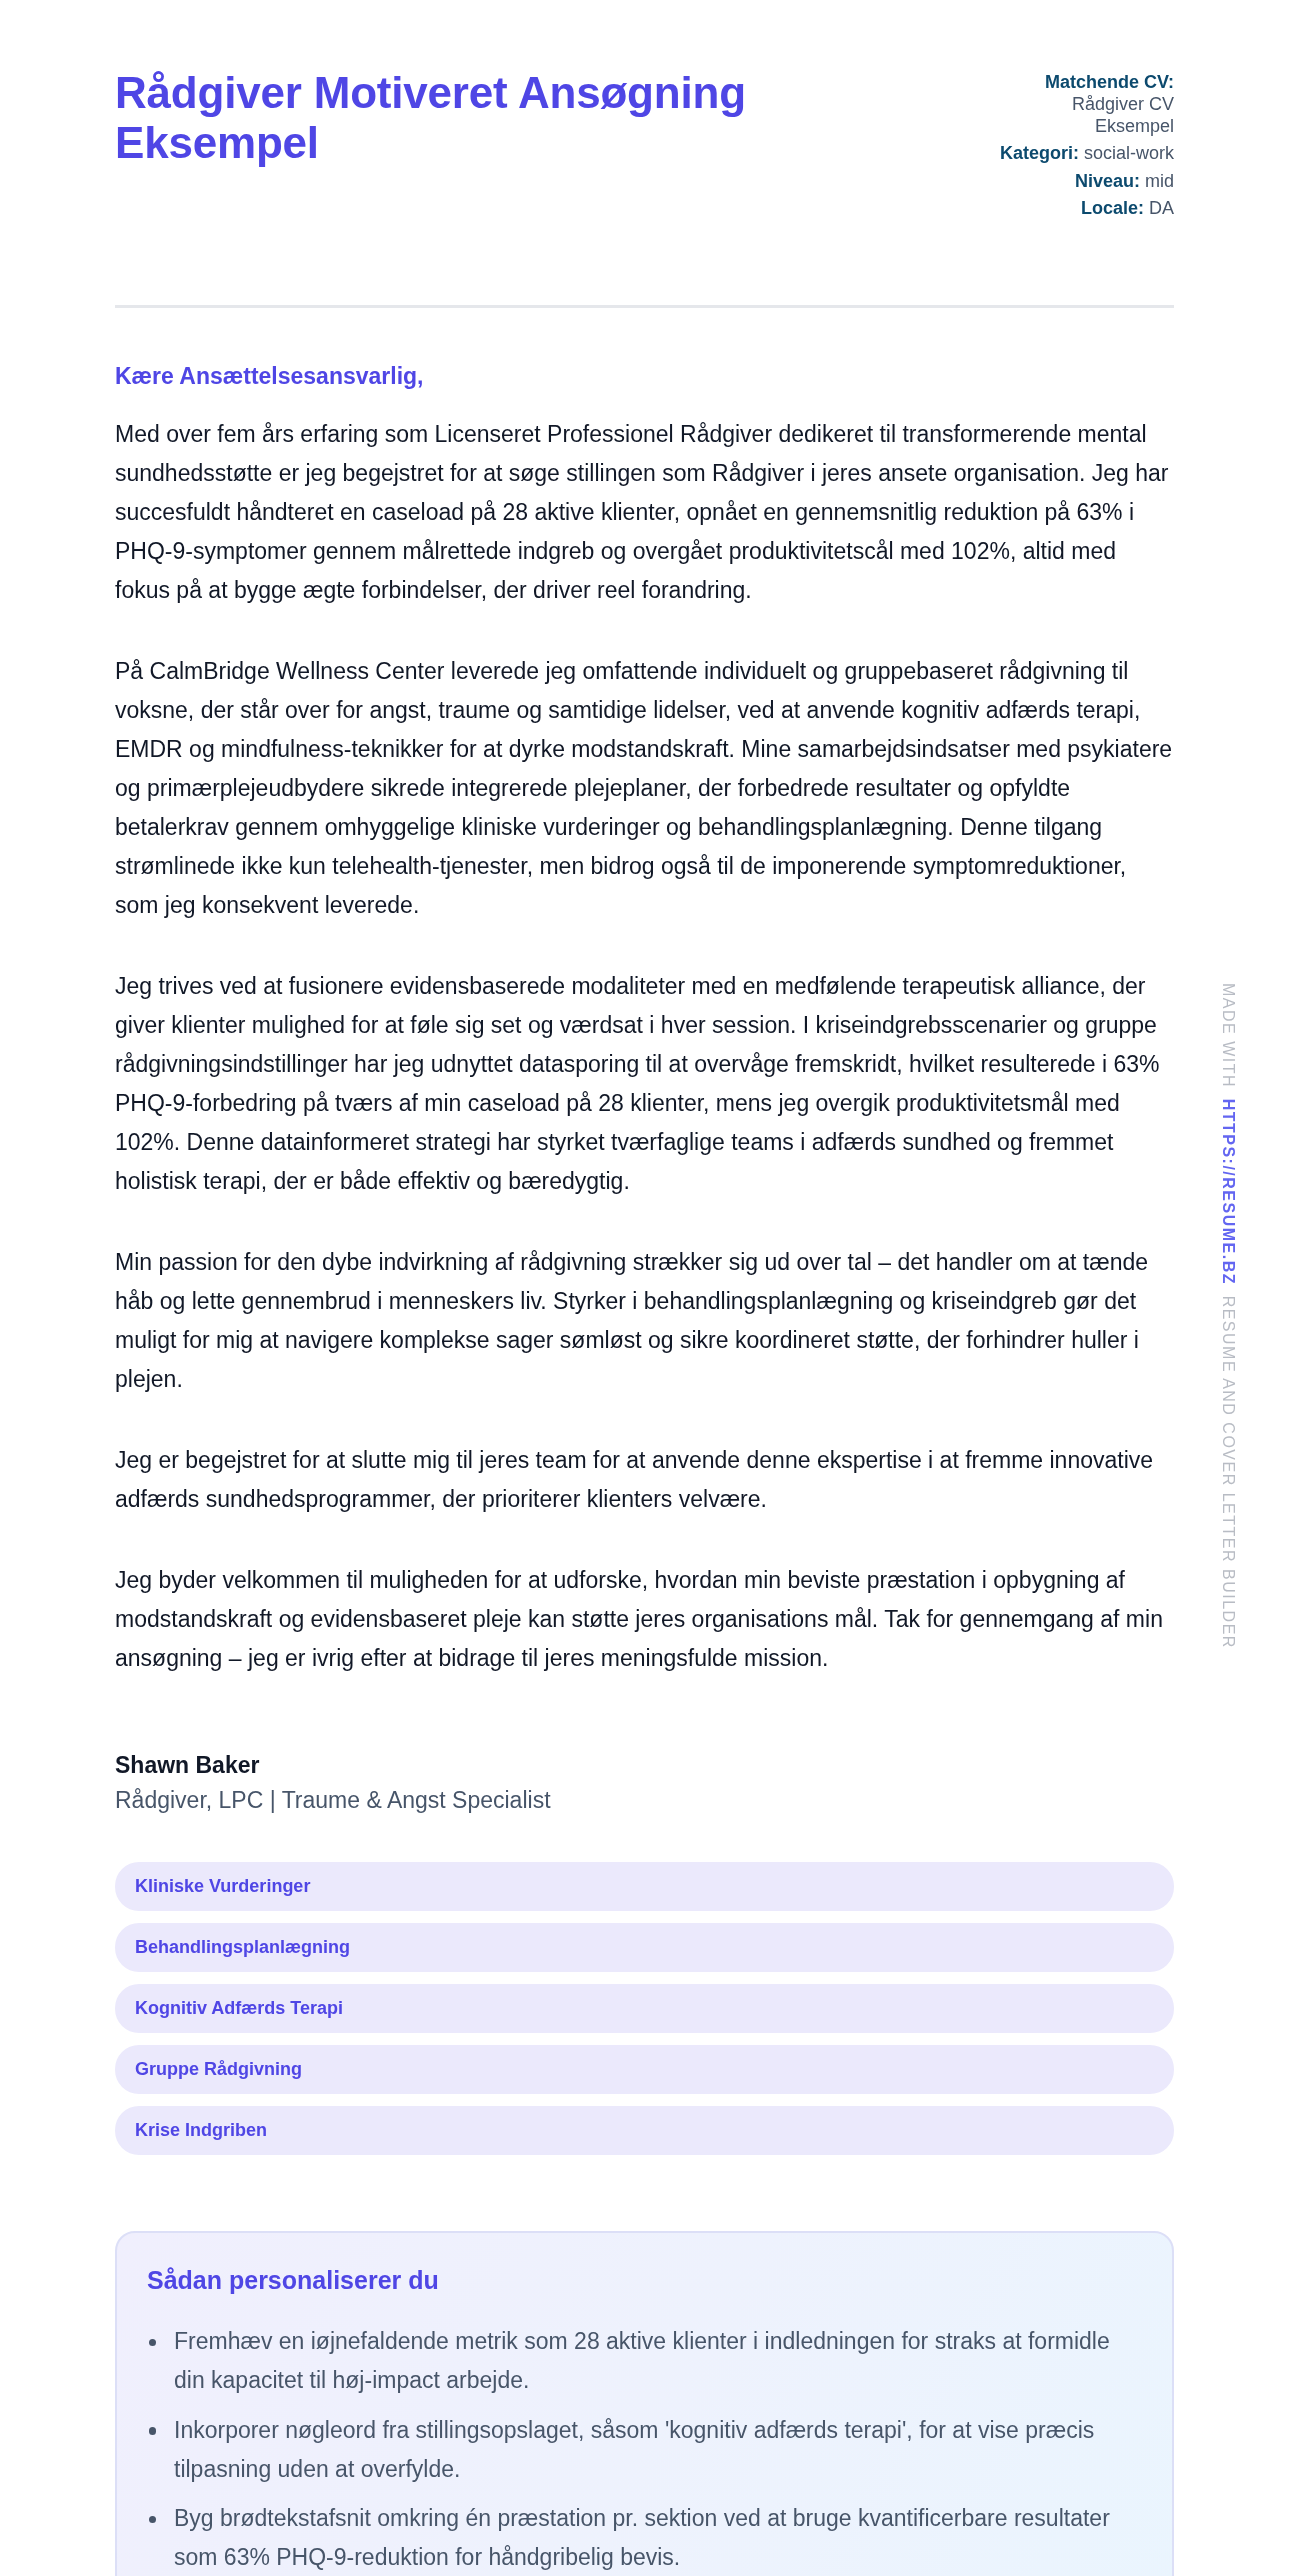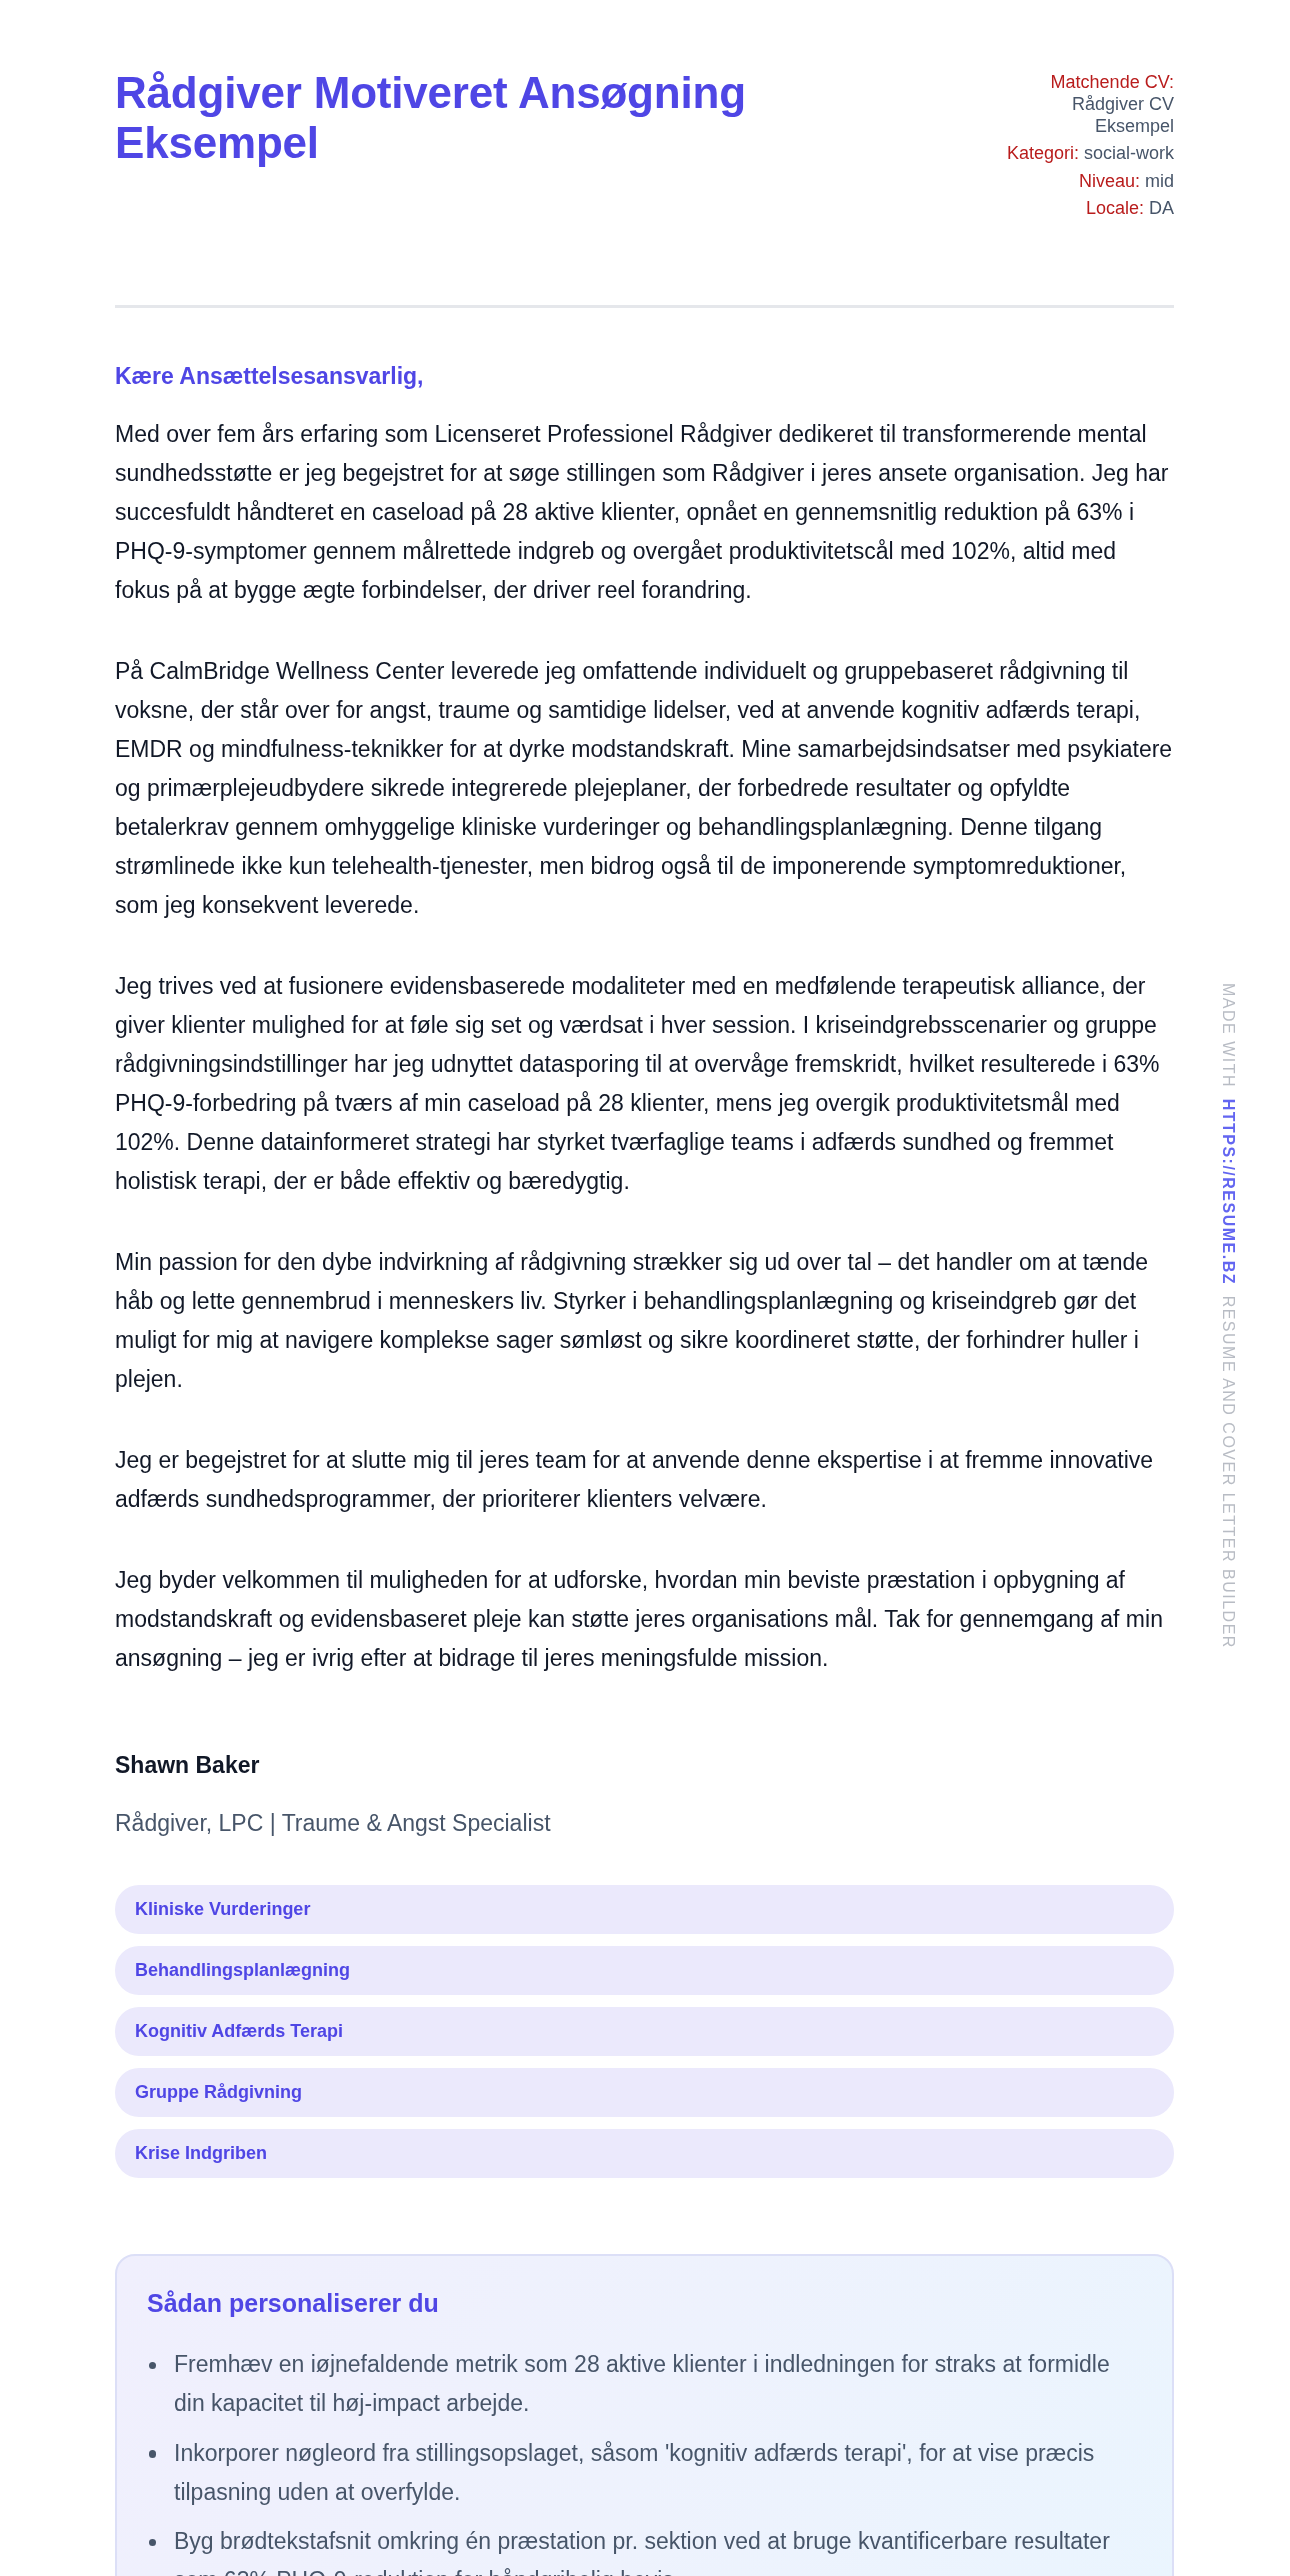--- a/index.html
+++ b/index.html
@@ -7,31 +7,31 @@
   body { font-family: "Liberation Sans", "DejaVu Sans", sans-serif; color: #111827; position: relative; overflow: hidden; }
 
   .page { position: absolute; left: 115px; top: 0; width: 1059px; }
 
   .header { position: relative; padding-top: 68px; height: 308px; border-bottom: 3px solid #e5e7eb; }
   .title { font-size: 44px; font-weight: 700; color: #4f46e5; line-height: 50px; width: 759px; letter-spacing: -0.2px; }
   .subtitle { font-size: 26px; font-weight: 700; color: #475569; line-height: 29px; width: 797px; margin-top: 1.5px; }
 
   .meta { position: absolute; right: 0; top: 71px; width: 175px; text-align: right; font-size: 18px; line-height: 22px; color: #475569; }
   .meta .row { margin-bottom: 5.3px; }
-  .meta .lbl { font-weight: 400; color: #b91c1c; }
+  .meta .lbl { font-weight: 700; color: #0c4a6e; }
 
   .greeting { margin-top: 53px; font-size: 23px; font-weight: 700; color: #4f46e5; line-height: 30px; }
 
   .body-paras { margin-top: 24px; width: 1059px; }
   .body-paras p { font-size: 23px; line-height: 39px; color: #111827; margin-bottom: 42px; }
   .body-paras p:last-child { margin-bottom: 0; }
 
   .signature { margin-top: 72px; }
   .sig-name { font-size: 23px; font-weight: 700; color: #111827; line-height: 30px; }
-  .sig-title { font-size: 23px; color: #475569; line-height: 30px; margin-top: 28px; }
+  .sig-title { font-size: 23px; color: #475569; line-height: 30px; margin-top: 5px; }
 
   .tags { margin-top: 47px; display: flex; flex-wrap: wrap; gap: 12px 13.7px; width: 1059px; flex-direction: column; }
   .tag { background: #ebe9fc; color: #4f46e5; font-size: 18px; font-weight: 600; border-radius: 24px; padding: 0 20px; height: 49px; line-height: 49px; white-space: nowrap; }
 
   .tips { margin-top: 76px; width: 1059px; border: 2.3px solid #dcdff7; border-radius: 20px;
           background: linear-gradient(120deg, #f0effd 0%, #eef2fd 50%, #eaf5fe 100%); padding: 32px 32px 48px 30px; }
   .tips-title { font-size: 25px; font-weight: 700; color: #4f46e5; line-height: 30px; }
   .tips ul { list-style: none; margin-top: 27px; }
   .tips li { position: relative; padding-left: 27px; font-size: 23px; line-height: 39px; color: #475569; margin-bottom: 10.6px; }
   .tips li:last-child { margin-bottom: 0; }

